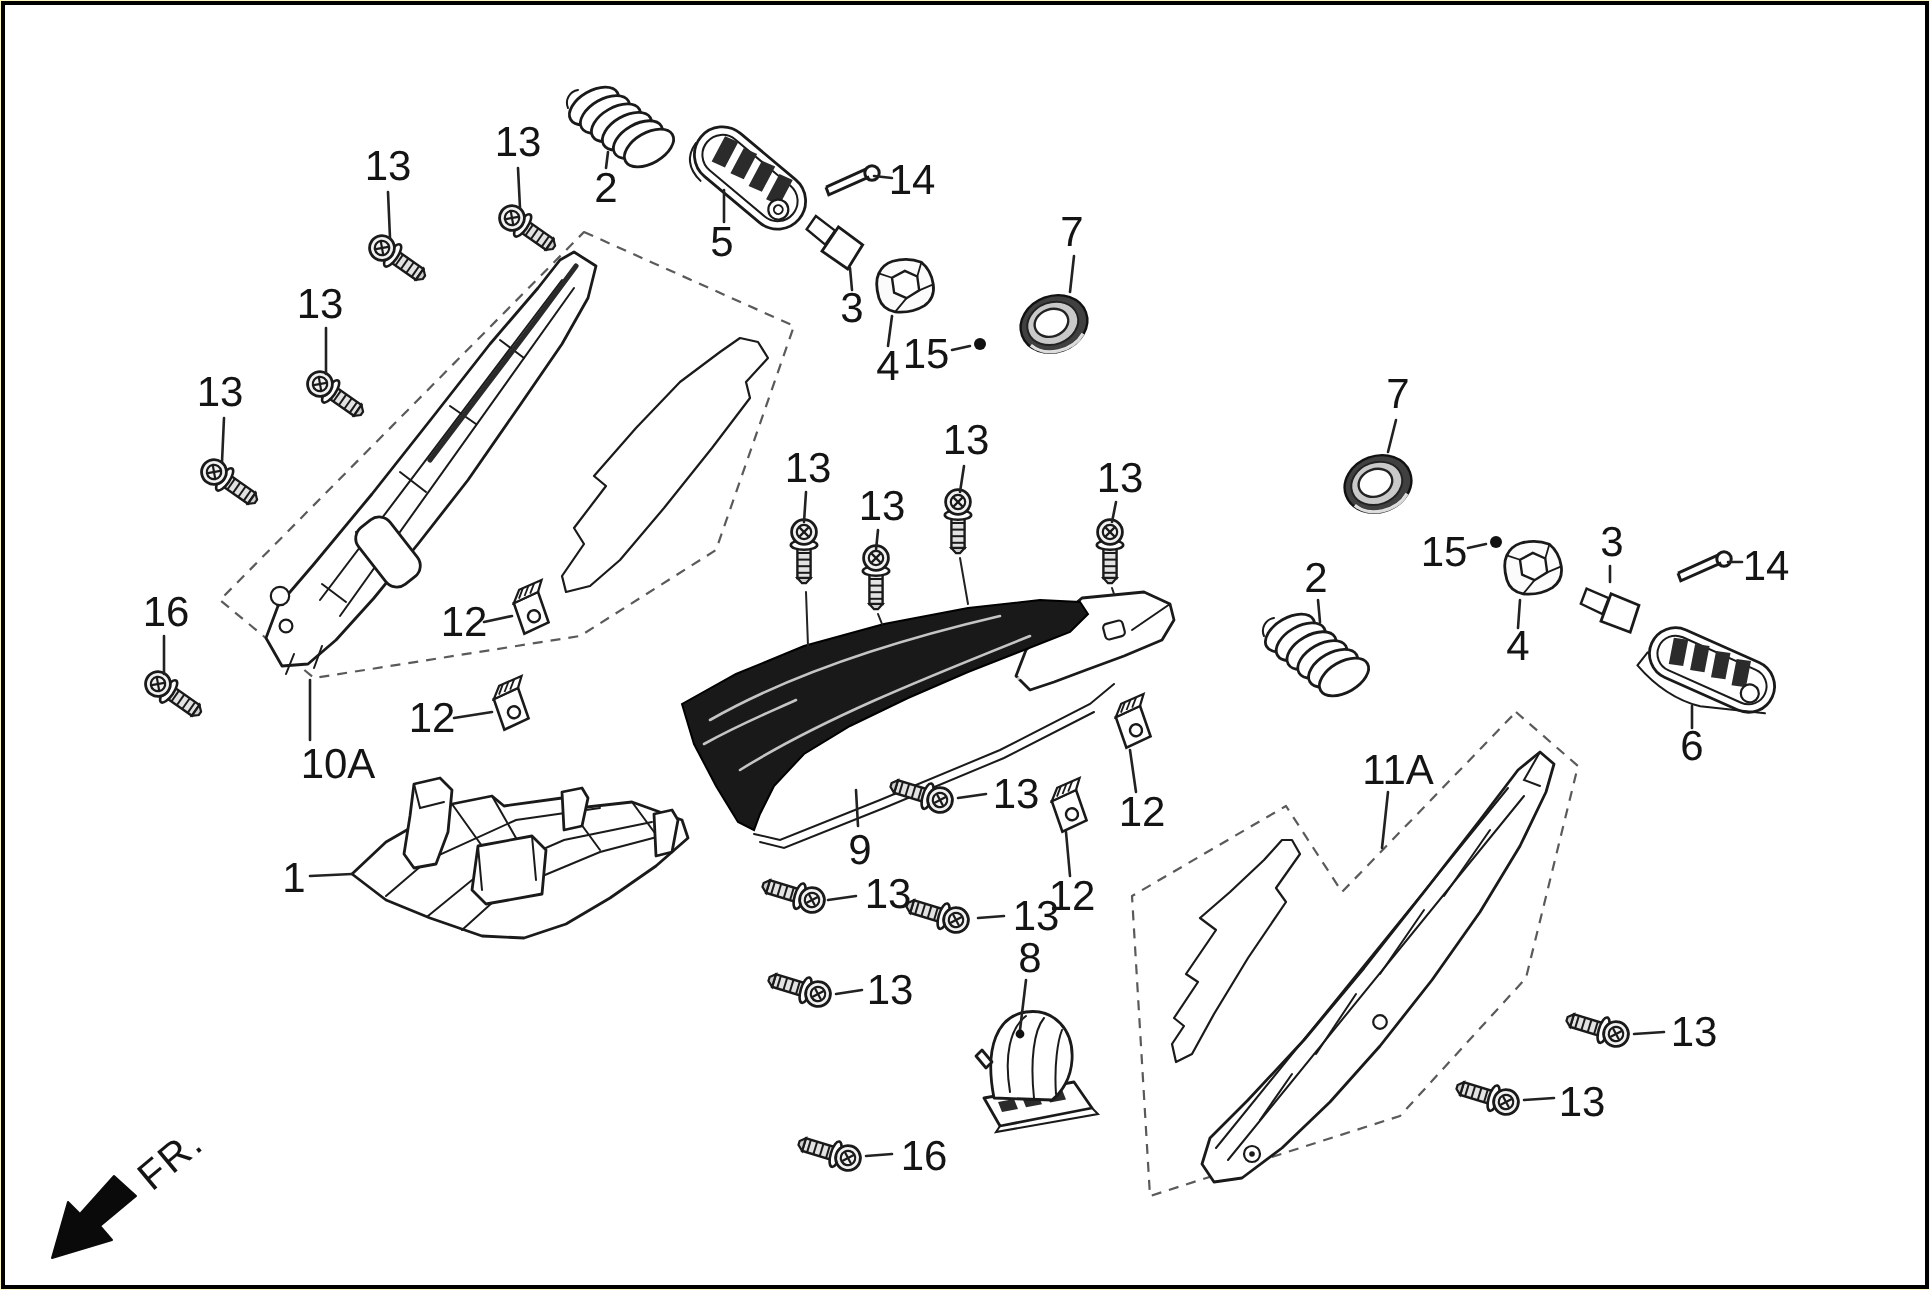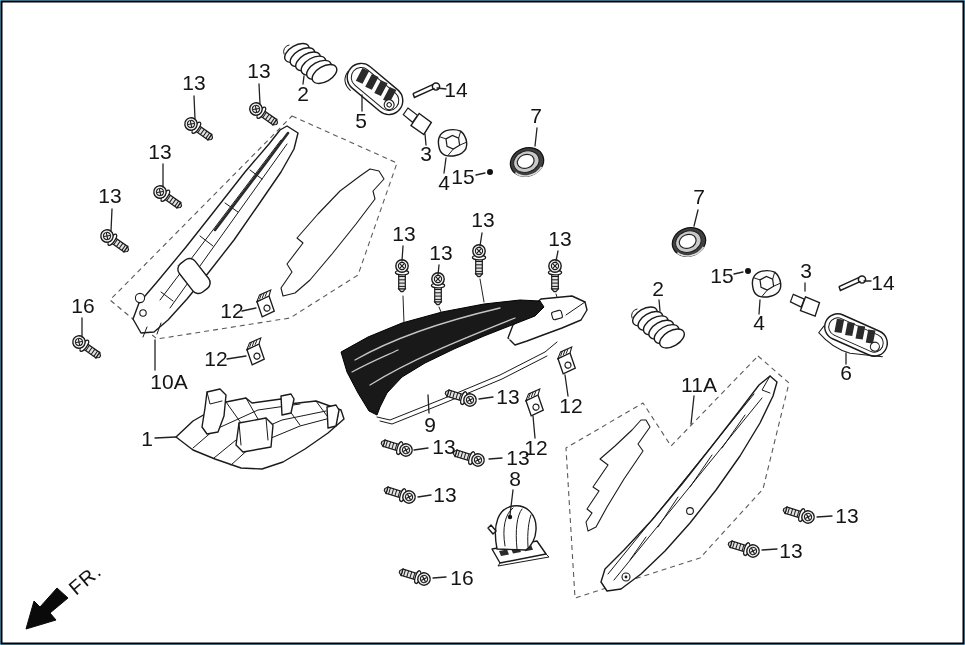--- a/index.html
+++ b/index.html
@@ -1,16 +1,16 @@
 <!DOCTYPE html>
 <html><head>
 <meta charset="utf-8">
 <style>
   html,body { margin:0; padding:0; background:#fff; }
-  .stage { position:relative; width:965px; height:645px; background:#7dd3fc;
+  .stage { position:relative; width:965px; height:645px; background:#fef9c3;
            font-family:"Liberation Sans", sans-serif; }
   svg { display:block; }
   .fw   { fill:#ffffff; stroke:#1a1a1a; stroke-width:1.4; stroke-linejoin:round; }
   .fwthin { fill:#ffffff; stroke:#1a1a1a; stroke-width:1.1; stroke-linejoin:round; }
   .thin { stroke:#1a1a1a; stroke-width:1; fill:none; stroke-linecap:round; }
   .lead { stroke:#222222; stroke-width:1.3; fill:none; stroke-linecap:round; }
   .dash { stroke:#5a5a5a; stroke-width:1.1; fill:none; stroke-dasharray:5 4; stroke-linejoin:round; }
   .lbl  { font:21px "Liberation Sans", sans-serif; fill:#141414; text-anchor:middle; }
   .dk   { fill:#2b2b2b; stroke:none; }
   .hl   { stroke:#ffffff; stroke-width:1.3; fill:none; opacity:.75; stroke-linecap:round; }

